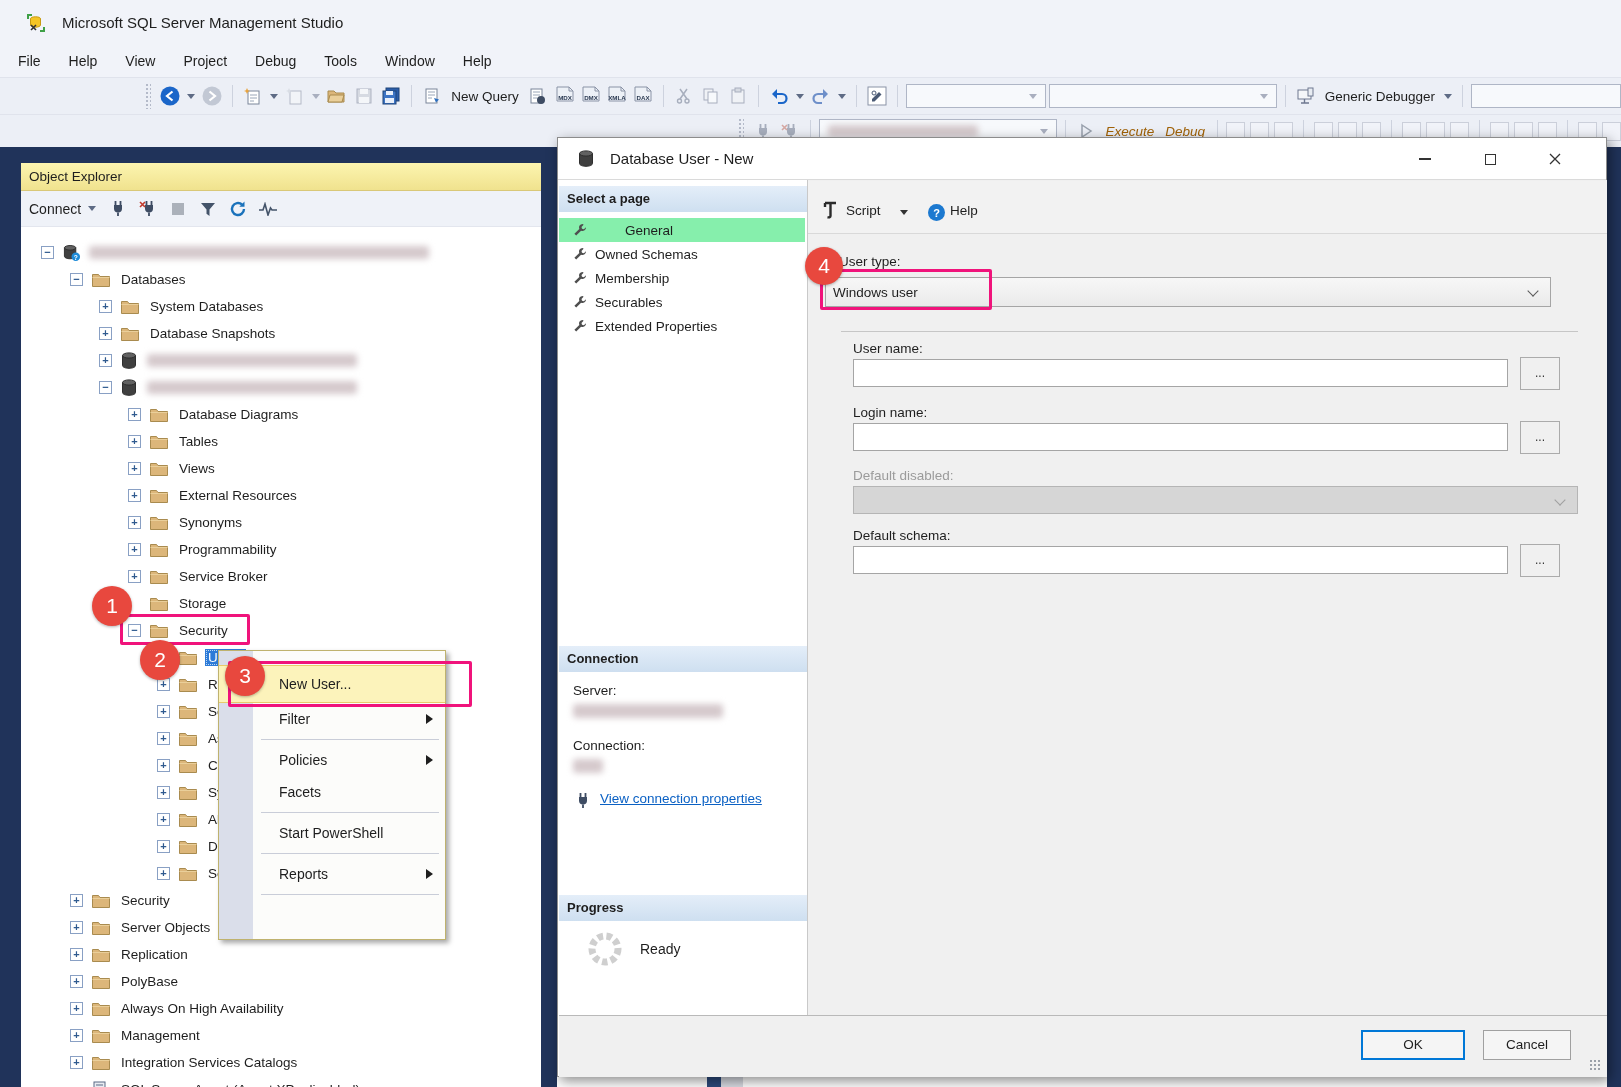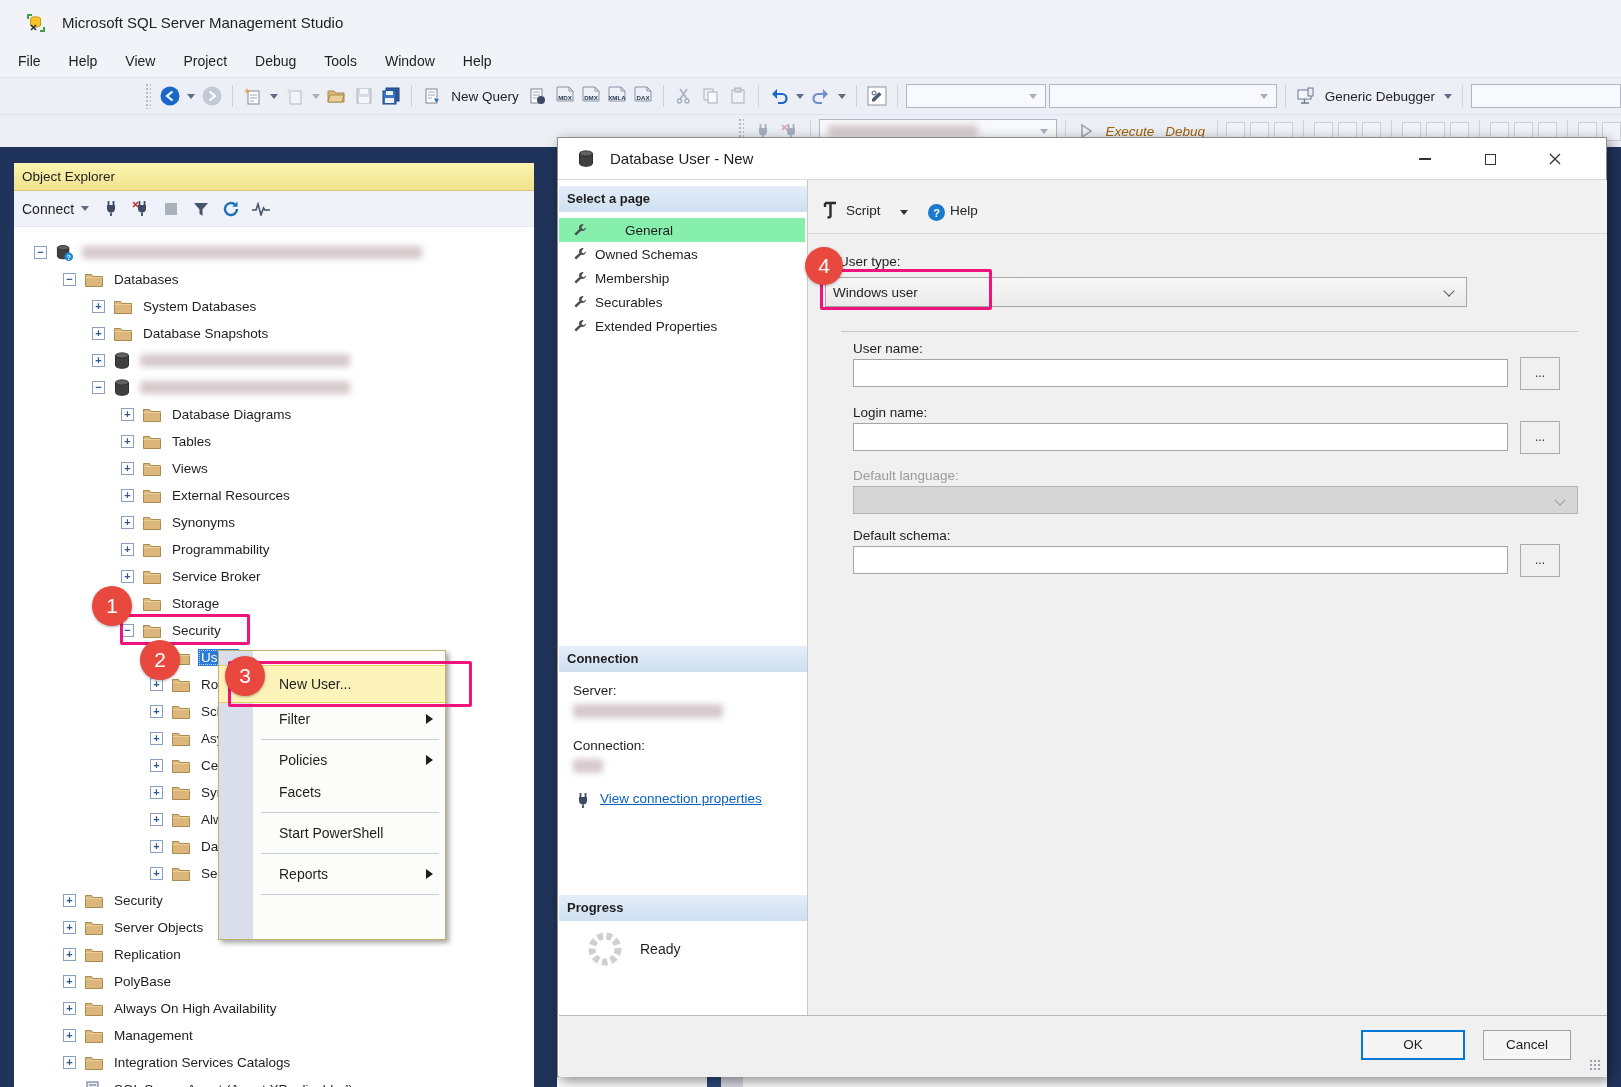--- a/index.html
+++ b/index.html
@@ -28,21 +28,21 @@
   .caret.dis{border-top-color:#A9AFBF;}
   .tb-label{margin:0 4px;color:#1E1E1E;}
   .tb-label.dis{color:#a16207;font-style:italic;}
   .tb-combo{height:24px;background:#F7F9FC;border:1px solid #AFB6C6;display:flex;align-items:center;
     justify-content:flex-end;padding-right:6px;flex:none;}
   .qcubes{display:flex;gap:2px;}
   .ph-icon{width:19px;height:19px;border:1px solid #C3C8D4;background:#F3F5FA;flex:none;opacity:.8;}
   .blur-blob{background:#D5C9CC;border-radius:3px;filter:blur(3px);}
 
   
-  .oe{position:absolute;left:14px;top:163px;width:520px;height:924px;background:#FFFFFF;}
+  .oe{position:absolute;left:21px;top:163px;width:520px;height:924px;background:#FFFFFF;}
   .oe-header{height:28px;background:linear-gradient(#FCF5B0,#F0E28E);border-bottom:1px solid #D9C878;
     font-size:13.5px;line-height:27px;padding-left:8px;}
   .oe-toolbar{height:36px;background:#EFF2F8;display:flex;align-items:center;gap:9px;
     padding-left:8px;font-size:14px;border-bottom:1px solid #E3E6EE;}
   .oe-toolbar .tbi{width:21px;height:21px;}
   .tree{position:absolute;left:0;top:64px;right:0;bottom:0;overflow:hidden;padding-top:12px;background:#fff;}
   .trow{height:27px;display:flex;align-items:center;font-size:13.5px;white-space:nowrap;}
   .exp{width:13px;height:13px;flex:none;border:1px solid #89A0C4;background:#fff;color:#2F5A8F;
     font-size:11px;line-height:11px;text-align:center;margin-right:9px;font-weight:bold;}
   .exp-sp{width:22px;flex:none;}
@@ -833,35 +833,35 @@
     <span class="abs caret" style="left:340px;top:72px;border-top-color:#333"></span>
     <span class="abs tbi" style="left:366px;top:62px">
         <svg width="19" height="19" viewBox="0 0 19 19">
           <circle cx="9.5" cy="9.5" r="8.5" fill="#1C79D0"></circle>
           <text x="9.5" y="13.5" text-anchor="middle" font-size="11" font-weight="bold" fill="#fff">?</text>
         </svg>
       </span>
     <span class="abs" style="left:392px;top:65px">Help</span>
 
     <span class="abs f-label" style="left:281px;top:116px">User type:</span>
-    <div class="abs f-combo" style="left:267px;top:139px;width:642px;height:30px">
+    <div class="abs f-combo" style="left:267px;top:139px;width:726px;height:30px">
       <span>Windows user</span>
       <span class="chev"></span>
     </div>
     <div class="abs hr" style="left:283px;top:193px;width:737px"></div>
 
     <span class="abs f-label" style="left:295px;top:203px">User name:</span>
     <div class="abs f-input" style="left:295px;top:221px;width:655px;height:28px"></div>
     <div class="abs browse" style="left:962px;top:219px;width:40px;height:33px">...</div>
 
     <span class="abs f-label" style="left:295px;top:267px">Login name:</span>
     <div class="abs f-input" style="left:295px;top:285px;width:655px;height:28px"></div>
     <div class="abs browse" style="left:962px;top:283px;width:40px;height:33px">...</div>
 
-    <span class="abs f-label dis" style="left:295px;top:330px">Default language:</span>
+    <span class="abs f-label dis" style="left:295px;top:330px">Default disabled:</span>
     <div class="abs f-combo dis" style="left:295px;top:348px;width:725px;height:28px">
       <span class="chev dis"></span>
     </div>
 
     <span class="abs f-label" style="left:295px;top:390px">Default schema:</span>
     <div class="abs f-input" style="left:295px;top:408px;width:655px;height:28px"></div>
     <div class="abs browse" style="left:962px;top:406px;width:40px;height:33px">...</div>
 
     <div class="sect-h" style="top:508px">Connection</div>
     <span class="abs f-label" style="left:15px;top:545px">Server:</span>

